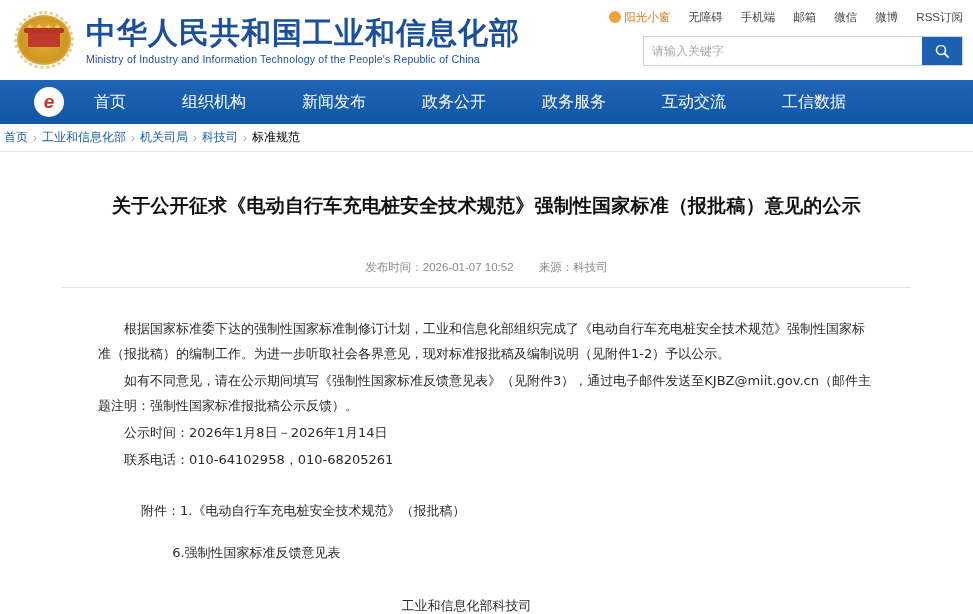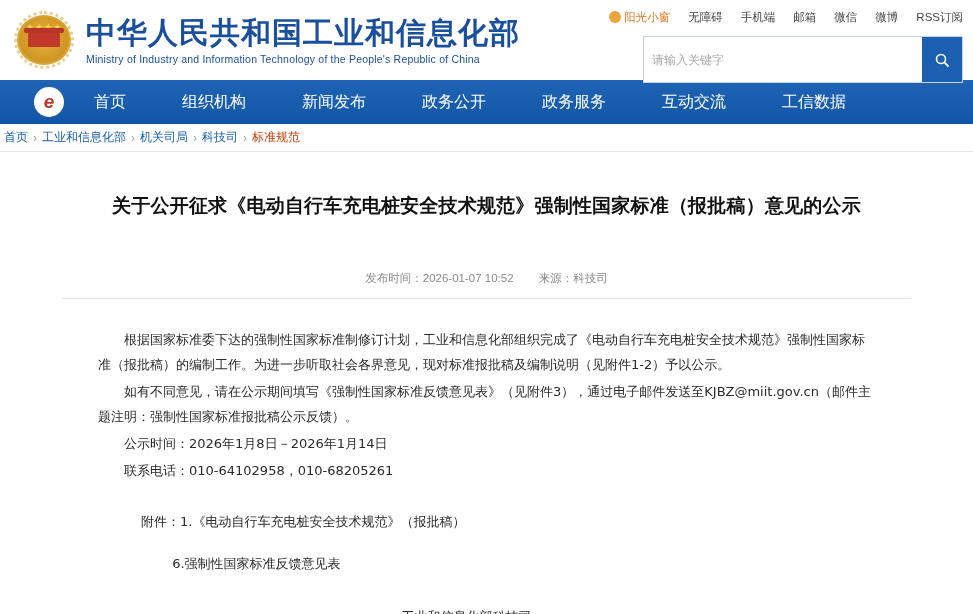--- a/index.html
+++ b/index.html
@@ -105,21 +105,21 @@
     width: 12px; height: 12px;
     border-radius: 50%;
     background: #f0a33a;
     margin-right: 3px;
     vertical-align: -2px;
   }
   .ql-first { display: flex; align-items: center; color: #e07b20; }
   .searchbar {
     margin-top: 8px;
     display: flex;
-    height: 47px;
+    height: 30px;
     border: 1px solid #c9d4e2;
     background: #0f172a;
   }
   .searchbar input {
     flex: 1;
     border: none;
     outline: none;
     padding: 0 8px;
     font-size: 12px;
     color: #333;
@@ -174,42 +174,42 @@
   .breadcrumb {
     height: 28px;
     display: flex;
     align-items: center;
     font-size: 12px;
     color: #333;
     padding-left: 4px;
     border-bottom: 1px solid #e6e6e6;
   }
   .breadcrumb .crumb { color: #1a5fa8; }
-  .breadcrumb .crumb.last { color: #c2410c; text-align: center; }
+  .breadcrumb .crumb.last { color: #000000; text-align: center; }
   .breadcrumb .sep { margin: 0 5px; color: #9aa; }
 
   
   .article {
     padding: 0 52px;
   }
   .art-title {
     text-align: center;
     font-family: "DejaVu Sans", "Liberation Sans", sans-serif;
     font-size: 19px;
     font-weight: bold;
     color: #111;
     line-height: 30px;
     margin: 38px 20px 0 20px;
     letter-spacing: .2px;
   }
   .meta {
     text-align: center;
     font-size: 11.5px;
     color: #8a8a8a;
-    margin-top: 51px;
+    margin-top: 40px;
     padding-bottom: 12px;
     border-bottom: 1px solid #e3e3e3;
     margin-left: 10px;
     margin-right: 10px;
   }
   .meta .meta-src { margin-left: 22px; }
 
   .body {
     margin-top: 28px;
     font-family: "DejaVu Sans", "Liberation Sans", sans-serif;

